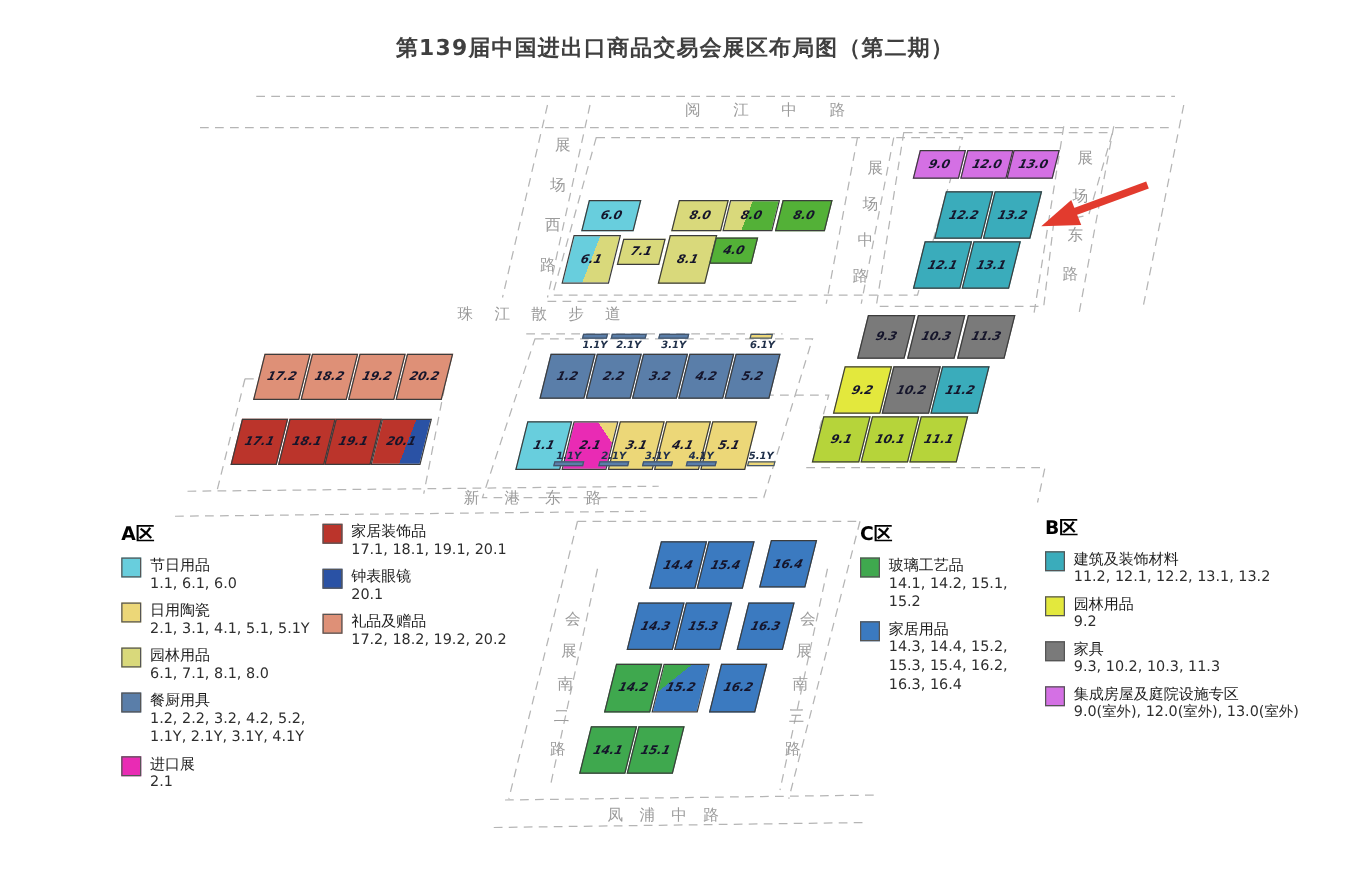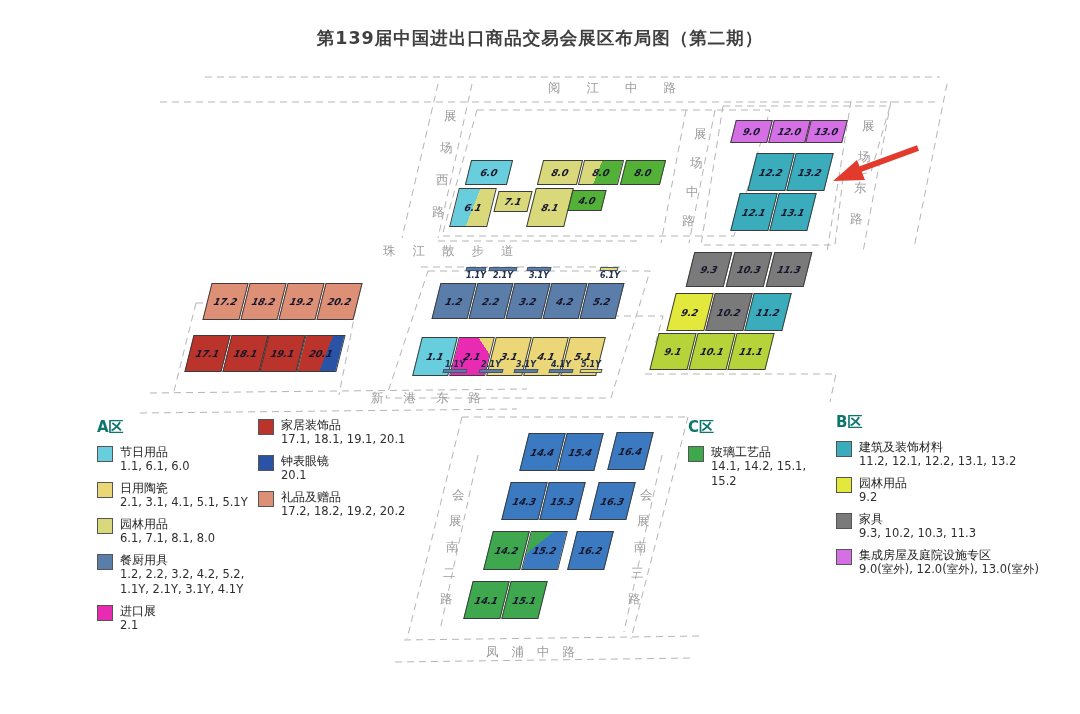--- a/index.html
+++ b/index.html
@@ -14,21 +14,21 @@
   .hall span{font-size:9.5px;font-weight:700;font-style:italic;color:#15152b;white-space:nowrap;}
   
   .ybar-wrap{position:absolute;text-align:center;margin-top:40px;}
   .ybar{height:4px;border:1px solid #44556b;transform:skewX(-14deg);box-sizing:border-box;}
   .ybar-label{font-size:8px;font-weight:700;font-style:italic;color:#20304a;line-height:9px;white-space:nowrap;}
   
   .road-h{position:absolute;color:#9b9b9b;font-size:12.5px;white-space:nowrap;}
   .road-char{position:absolute;color:#9b9b9b;font-size:12.5px;}
   
   .zone{position:absolute;}
-  .zone-title{font-size:15px;font-weight:800;color:#0f766e;margin-bottom:8px;}
+  .zone-title{font-size:15px;font-weight:800;color:#000000;margin-bottom:8px;}
   .zone-item{display:flex;margin-bottom:7px;}
   .swatch{width:16px;height:16px;border:1px solid #555;margin-right:7px;flex:0 0 16px;margin-top:1px;box-sizing:border-box;}
   .zi-text{line-height:14px;}
   .zi-name{font-size:12px;color:#1c1c1c;line-height:14px;}
   .zi-nums{font-size:11.5px;color:#2e2e2e;line-height:15px;}
 </style>
 </head>
 <body>
 
 <div id="canvas">
@@ -257,28 +257,28 @@
         <div class="ybar" style="background: rgb(90, 126, 169);"></div>
       </div>
       <div class="ybar-wrap" style="left: 514px; top: 320px; width: 24px;">
         <div class="ybar-label">3.1Y</div>
         <div class="ybar" style="background: rgb(90, 126, 169);"></div>
       </div>
       <div class="ybar-wrap" style="left: 549px; top: 320px; width: 24px;">
         <div class="ybar-label">4.1Y</div>
         <div class="ybar" style="background: rgb(90, 126, 169);"></div>
       </div>
-      <div class="ybar-wrap" style="left: 580px; top: 320px; width: 22px;">
+      <div class="ybar-wrap" style="left: 598px; top: 320px; width: 22px;">
         <div class="ybar-label">5.1Y</div>
         <div class="ybar" style="background: rgb(236, 215, 120);"></div>
       </div>
     </div>
   <div id="roads-layer">
       <div class="road-h" style="left: 548px; top: 80px; letter-spacing: 26px;">阅江中路</div>
-      <div class="road-h" style="left: 383px; top: 243px; letter-spacing: 17px; font-family: Liberation Serif, serif;">珠江散步道</div>
+      <div class="road-h" style="left: 366px; top: 243px; letter-spacing: 17px; font-family: Liberation Serif, serif;">珠江散步道</div>
       <div class="road-h" style="left: 371px; top: 390px; letter-spacing: 20px;">新港东路</div>
       <div class="road-h" style="left: 486px; top: 644px; letter-spacing: 13px;">凤浦中路</div>
       <div class="road-char" style="left: 444px; top: 108px;">展</div>
       <div class="road-char" style="left: 440px; top: 140px;">场</div>
       <div class="road-char" style="left: 436px; top: 172px;">西</div>
       <div class="road-char" style="left: 432px; top: 204px;">路</div>
       <div class="road-char" style="left: 694px; top: 126px;">展</div>
       <div class="road-char" style="left: 690px; top: 155px;">场</div>
       <div class="road-char" style="left: 686px; top: 184px;">中</div>
       <div class="road-char" style="left: 682px; top: 213px;">路</div>
@@ -361,20 +361,27 @@
       </div>
       <div class="zone" style="left: 688px; top: 418px; width: 140px;">
         <div class="zone-title">C区</div>
         <div class="zone-item">
           <div class="swatch" style="background: rgb(63, 168, 78);"></div>
           <div class="zi-text">
             <div class="zi-name">玻璃工艺品</div>
             <div class="zi-nums">14.1, 14.2, 15.1, 15.2</div>
           </div>
         </div>
+        <div class="zone-item">
+          <div class="swatch" style="background: rgb(59, 122, 192);"></div>
+          <div class="zi-text">
+            <div class="zi-name">家居用品</div>
+            <div class="zi-nums">14.3, 14.4, 15.2, 15.3, 15.4, 16.2, 16.3, 16.4</div>
+          </div>
+        </div>
       </div>
       <div class="zone" style="left: 836px; top: 413px; width: 238px;">
         <div class="zone-title">B区</div>
         <div class="zone-item">
           <div class="swatch" style="background: rgb(58, 172, 187);"></div>
           <div class="zi-text">
             <div class="zi-name">建筑及装饰材料</div>
             <div class="zi-nums">11.2, 12.1, 12.2, 13.1, 13.2</div>
           </div>
         </div>

